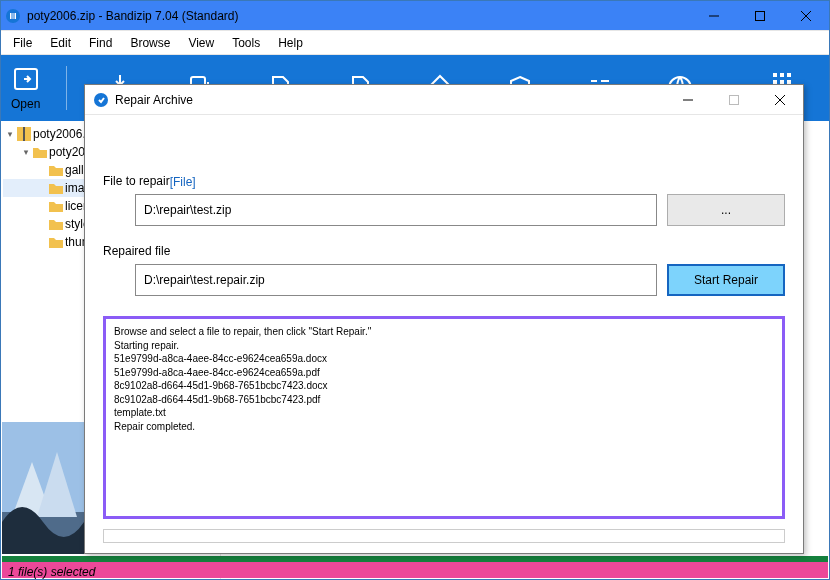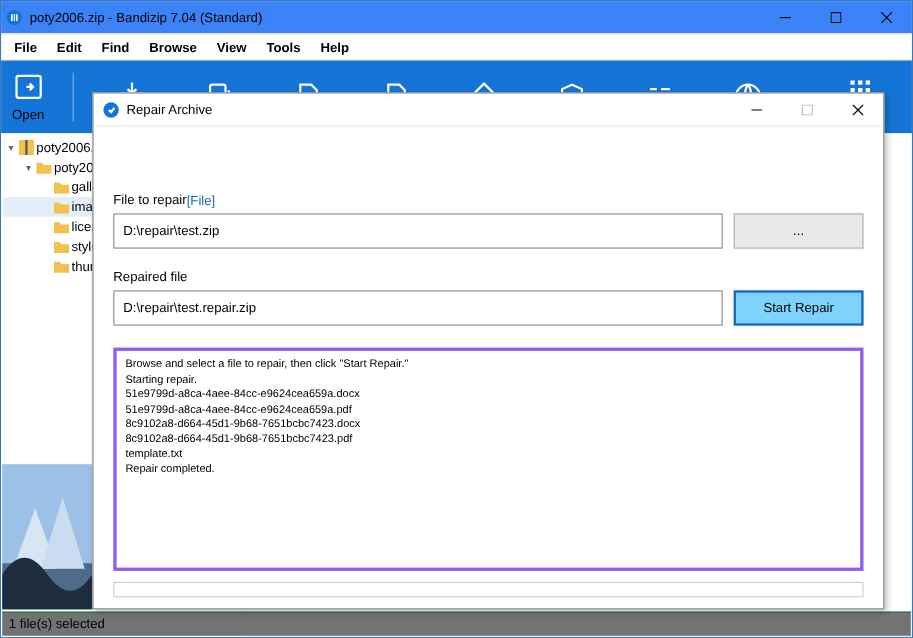--- a/index.html
+++ b/index.html
@@ -10,21 +10,21 @@
 
 
 .titlebar { height: 30px; background: #3b82f6; display: flex; align-items: center; padding: 0 0 0 4px; border-bottom: 1px solid #e6e6e6; }
 .titlebar .app-icon { width: 16px; height: 16px; margin-right: 6px; }
 .titlebar .title { font-size: 12px; flex: 1; color: #000; }
 .titlebar .win-ctrls { display: flex; }
 .titlebar .win-btn { width: 46px; height: 30px; display: flex; align-items: center; justify-content: center; }
 
 
 .menubar { height: 24px; display: flex; align-items: center; padding: 0 4px; gap: 2px; border-bottom: 1px solid #e6e6e6; }
-.menubar .menu-item { font-size: 12px; padding: 2px 8px; font-weight: bold; }
+.menubar .menu-item { font-size: 12px; padding: 2px 8px; }
 
 
 .toolbar { height: 66px; background: #1575d6; display: flex; align-items: center; padding: 0 10px; gap: 26px; overflow: hidden; position: relative; }
 .toolbar .open-group { display: flex; flex-direction: column; align-items: center; color: #000000; font-size: 12px; gap: 4px; }
 .toolbar .open-group .open-icon { width: 28px; height: 28px; }
 .toolbar .sep { width: 1px; height: 44px; background: rgba(255,255,255,0.45); }
 .toolbar .tb-icon { width: 30px; height: 30px; color: #fff; flex: 0 0 auto; margin: 0 12px; }
 .toolbar .grid-icon { position: absolute; right: 14px; top: 18px; }
 
 
@@ -36,36 +36,36 @@
 .tree .twisty { width: 10px; font-size: 9px; color: #666; text-align: center; }
 .tree .folder-ic, .tree .zip-ic { width: 14px; height: 14px; flex: 0 0 auto; }
 .tree .sel { background: #e3eefb; }
 .tree .label { overflow: hidden; text-overflow: clip; }
 
 
 .preview-strip { position: absolute; left: 1px; bottom: 25px; width: 82px; height: 132px; background: #c9d9e8; }
 .preview-strip .mountain { position: absolute; inset: 0; }
 
 
-.statusbar { position: absolute; left: 1px; right: 1px; bottom: 1px; height: 22px; background: #737373; border-top: 1px solid #15803d; font-size: 12px; padding: 3px 6px; }
+.statusbar { position: absolute; left: 1px; right: 1px; bottom: 1px; height: 22px; background: #ec4899; border-top: 6px solid #15803d; font-size: 12px; padding: 3px 6px; font-style: italic; }
 
 
 .dialog { position: absolute; left: 84px; top: 84px; width: 720px; height: 470px; background: #fff; border: 1px solid #7a7a7a; box-shadow: 2px 2px 6px rgba(0,0,0,0.25); display: flex; flex-direction: column; gap: 41px; }
 .dlg-titlebar { height: 30px; display: flex; align-items: center; padding-left: 8px; border-bottom: 1px solid #e6e6e6; }
 .dlg-titlebar .title { font-size: 12px; flex: 1; }
 .dlg-titlebar .win-ctrls { display: flex; }
 .dlg-titlebar .win-btn { width: 46px; height: 30px; display: flex; align-items: center; justify-content: center; }
 .dlg-titlebar .win-btn.disabled { color: #aaa; }
 
 .dlg-body { flex: 1; padding: 14px 18px 10px 18px; display: flex; flex-direction: column; font-size: 12px; overflow: hidden; }
 .help-row { display: flex; align-items: center; }
 .help-link { color: #1565c0; }
 .field-label { margin-top: 4px; margin-bottom: 6px; color: #000; }
 .field-row { display: flex; gap: 10px; margin-bottom: 14px; }
-.text-input { flex: 1; height: 32px; border: 1px solid #888; padding: 0 8px; font-size: 12px; }
+.text-input { flex: 1; height: 32px; border: 1px solid #888; padding: 0 8px; font-size: 12px; margin-left: 32px; }
 .btn { width: 118px; height: 32px; border: 1px solid #adadad; background: #e9e9e9; font-size: 12px; display: flex; align-items: center; justify-content: center; }
 .btn.primary { background: #7dd3fc; border: 2px solid #1565c0; }
 
 .log-box { flex: 1; margin-top: 6px; border: 3px solid #8b5cf6; padding: 6px 8px; font-size: 10px; white-space: pre-line; overflow: auto; line-height: 1.35; }
 .progress-placeholder { height: 14px; border: 1px solid #ccc; margin-top: 10px; }
 
 
 svg { display: block; }
 </style>
 </head>

